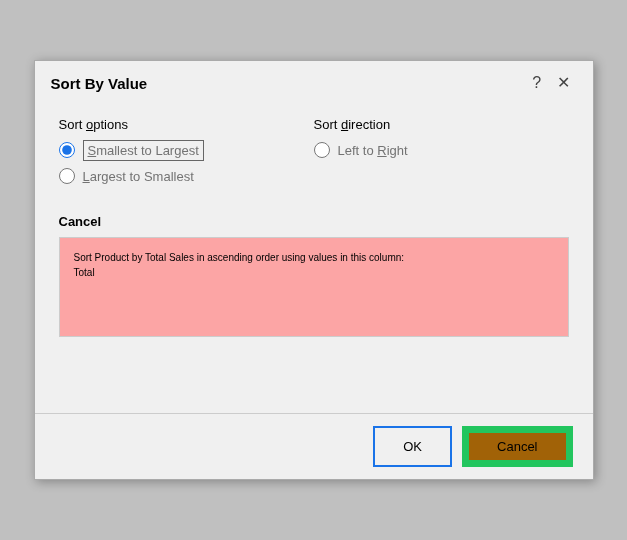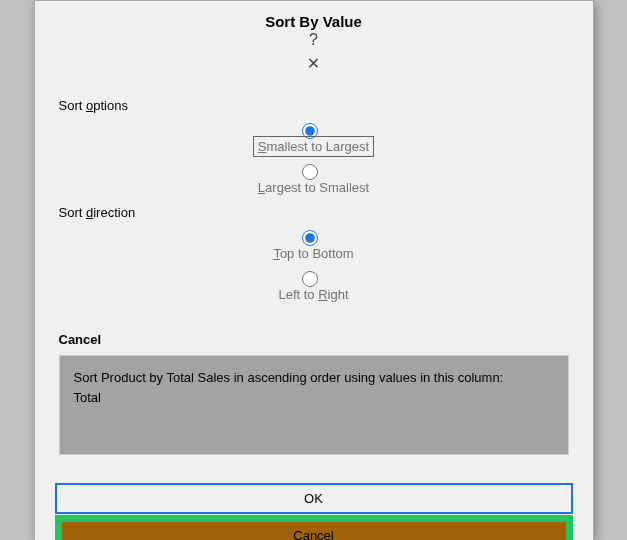--- a/index.html
+++ b/index.html
@@ -1,19 +1,18 @@
 <!DOCTYPE html>
 <html><head>
   <meta charset="utf-8">
   <style>
     * {
       box-sizing: border-box;
       margin: 0;
       padding: 0;
-      flex-direction: column;
     }
 
     body {
       background: #c0c0c0;
       display: flex;
       justify-content: center;
       align-items: center;
       width: 627px;
       height: 540px;
       font-family: 'Segoe UI', Tahoma, Geneva, Verdana, sans-serif;
@@ -121,40 +120,40 @@
     }
 
     .summary-label {
       font-size: 13px;
       font-weight: 600;
       color: #000;
       margin-bottom: 8px;
     }
 
     .summary-box {
-      background: #a3a3a3;
+      background: #fca5a5;
       border: 1px solid #ccc;
       padding: 12px 14px;
       min-height: 100px;
-      font-size: 13px;
+      font-size: 10px;
       color: #000;
       line-height: 1.5;
     }
 
     .divider {
       height: 1px;
       background: #ccc;
       margin: 0 0 0 0;
     }
 
     .dialog-footer {
       padding: 12px 20px;
       display: flex;
       justify-content: flex-end;
-      gap: 1px;
+      gap: 10px;
       background: #f0f0f0;
     }
 
     .btn {
       padding: 6px 28px;
       font-size: 13px;
       cursor: pointer;
       border: 7px solid #22c55e;
       background: #a16207;
       color: #000;
@@ -195,24 +194,20 @@
           <input type="radio" name="sort-options" id="largest-to-smallest" style="">
           <span class="radio-label"><span class="underline">L</span>argest to Smallest</span>
         </label>
       </div>
 
       <div class="options-group">
         <div class="group-label">
           Sort <span class="underline">d</span>irection
         </div>
         <label class="radio-option">
-          <input type="radio" name="sort-direction" id="top-to-bottom" checked="" style="">
-          <span class="radio-label"><span class="underline">T</span>op to Bottom</span>
-        </label>
-        <label class="radio-option">
           <input type="radio" name="sort-direction" id="left-to-right" style="">
           <span class="radio-label">Left to <span class="underline">R</span>ight</span>
         </label>
       </div>
     </div>
 
     <div class="summary-section">
       <div class="summary-label">Cancel</div>
       <div class="summary-box">
         <span>Sort Product by Total Sales in ascending order using values in this column:</span><br>

